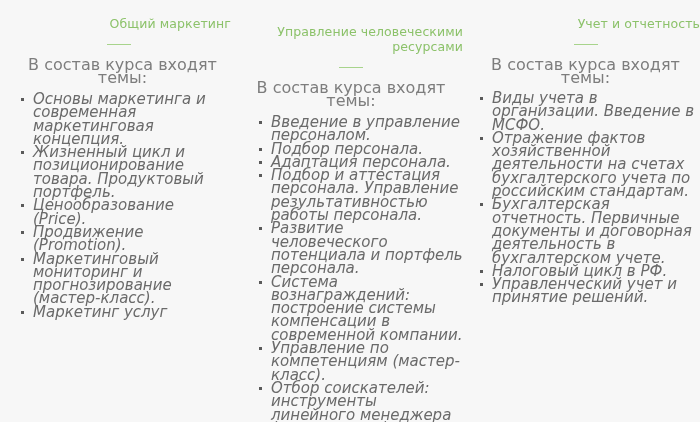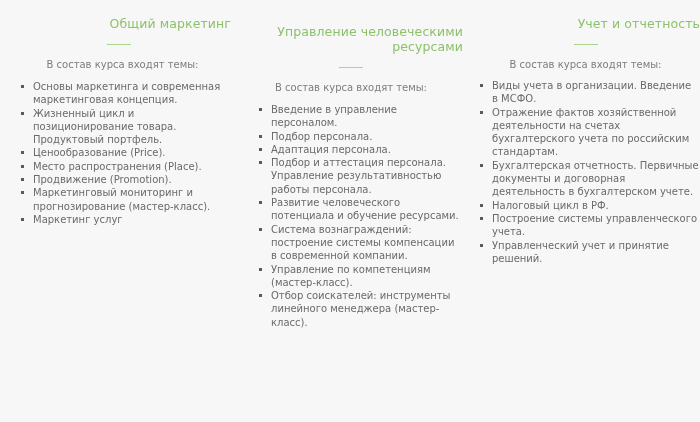--- a/index.html
+++ b/index.html
@@ -38,37 +38,38 @@
     }
     .col-1 .col-title { padding-left: 6px; }
     .title-bar {
       width: 24px;
       height: 1px;
       background: #a8d48c;
       margin: 13px auto 0 auto;
     }
     .col-subtitle {
       text-align: center;
-      font-size: 10px;
+      font-size: 16px;
       line-height: 13px;
       color: #7d7d7d;
       margin: 13px 0 0 0;
     }
     .col-1 .col-subtitle { padding-left: 8px; }
     .topic-list {
       list-style: none;
       margin: 9px 0 0 0;
       padding: 0;
     }
     .topic-list li {
       position: relative;
       padding-left: 17px;
-      font-size: 10px;
+      font-size: 15px;
       line-height: 13.3px;
       color: #6a6a6a;
+      font-style: italic;
     }
     .topic-list li .bullet {
       position: absolute;
       left: 5px;
       top: 5px;
       width: 3px;
       height: 3px;
       background: #5a5a5a;
     }
     .col-1 .topic-list { padding-left: 10px; }
@@ -82,51 +83,49 @@
 
   <section class="col col-1">
     <h2 class="col-title">Общий маркетинг</h2>
     <div class="title-bar"></div>
     <p class="col-subtitle">В состав курса входят темы:</p>
     <ul class="topic-list">
       <li><span class="bullet"></span><span>Основы маркетинга и современная маркетинговая концепция.</span></li>
       <li><span class="bullet"></span></li>
       <li><span class="bullet"></span><span>Жизненный цикл и позиционирование товара. Продуктовый портфель.</span></li>
       <li><span class="bullet"></span><span>Ценообразование (Price).</span></li>
-      <li><span class="bullet"></span><span>Место распространения (Place).</span></li>
       <li><span class="bullet"></span><span>Продвижение (Promotion).</span></li>
       <li><span class="bullet"></span><span>Маркетинговый мониторинг и прогнозирование (мастер-класс).</span></li>
       <li><span class="bullet"></span><span>Маркетинг услуг</span></li>
     </ul>
   </section>
 
   <section class="col col-2">
     <h2 class="col-title">Управление человеческими ресурсами</h2>
     <div class="title-bar"></div>
     <p class="col-subtitle">В состав курса входят темы:</p>
     <ul class="topic-list">
       <li><span class="bullet"></span><span>Введение в управление персоналом.</span></li>
       <li><span class="bullet"></span><span>Подбор персонала.</span></li>
       <li><span class="bullet"></span><span>Адаптация персонала.</span></li>
       <li><span class="bullet"></span><span>Подбор и аттестация персонала. Управление результативностью работы персонала.</span></li>
-      <li><span class="bullet"></span><span>Развитие человеческого потенциала и обучение ресурсами.</span></li>
+      <li><span class="bullet"></span><span>Развитие человеческого потенциала и портфель персонала.</span></li>
       <li><span class="bullet"></span><span>Система вознаграждений: построение системы компенсации в современной компании.</span></li>
       <li><span class="bullet"></span><span>Управление по компетенциям (мастер-класс).</span></li>
       <li><span class="bullet"></span></li>
       <li><span class="bullet"></span><span>Отбор соискателей: инструменты линейного менеджера (мастер-класс).</span></li>
     </ul>
   </section>
 
   <section class="col col-3">
     <h2 class="col-title">Учет и отчетность</h2>
     <div class="title-bar"></div>
     <p class="col-subtitle">В состав курса входят темы:</p>
     <ul class="topic-list">
       <li><span class="bullet"></span><span>Виды учета в организации. Введение в МСФО.</span></li>
       <li><span class="bullet"></span><span>Отражение фактов хозяйственной деятельности на счетах бухгалтерского учета по российским стандартам.</span></li>
       <li><span class="bullet"></span><span>Бухгалтерская отчетность. Первичные документы и договорная деятельность в бухгалтерском учете.</span></li>
       <li><span class="bullet"></span><span>Налоговый цикл в РФ.</span></li>
-      <li><span class="bullet"></span><span>Построение системы управленческого учета.</span></li>
       <li><span class="bullet"></span><span>Управленческий учет и принятие решений.</span></li>
     </ul>
   </section>
 
 </div>
 
 </body></html>

